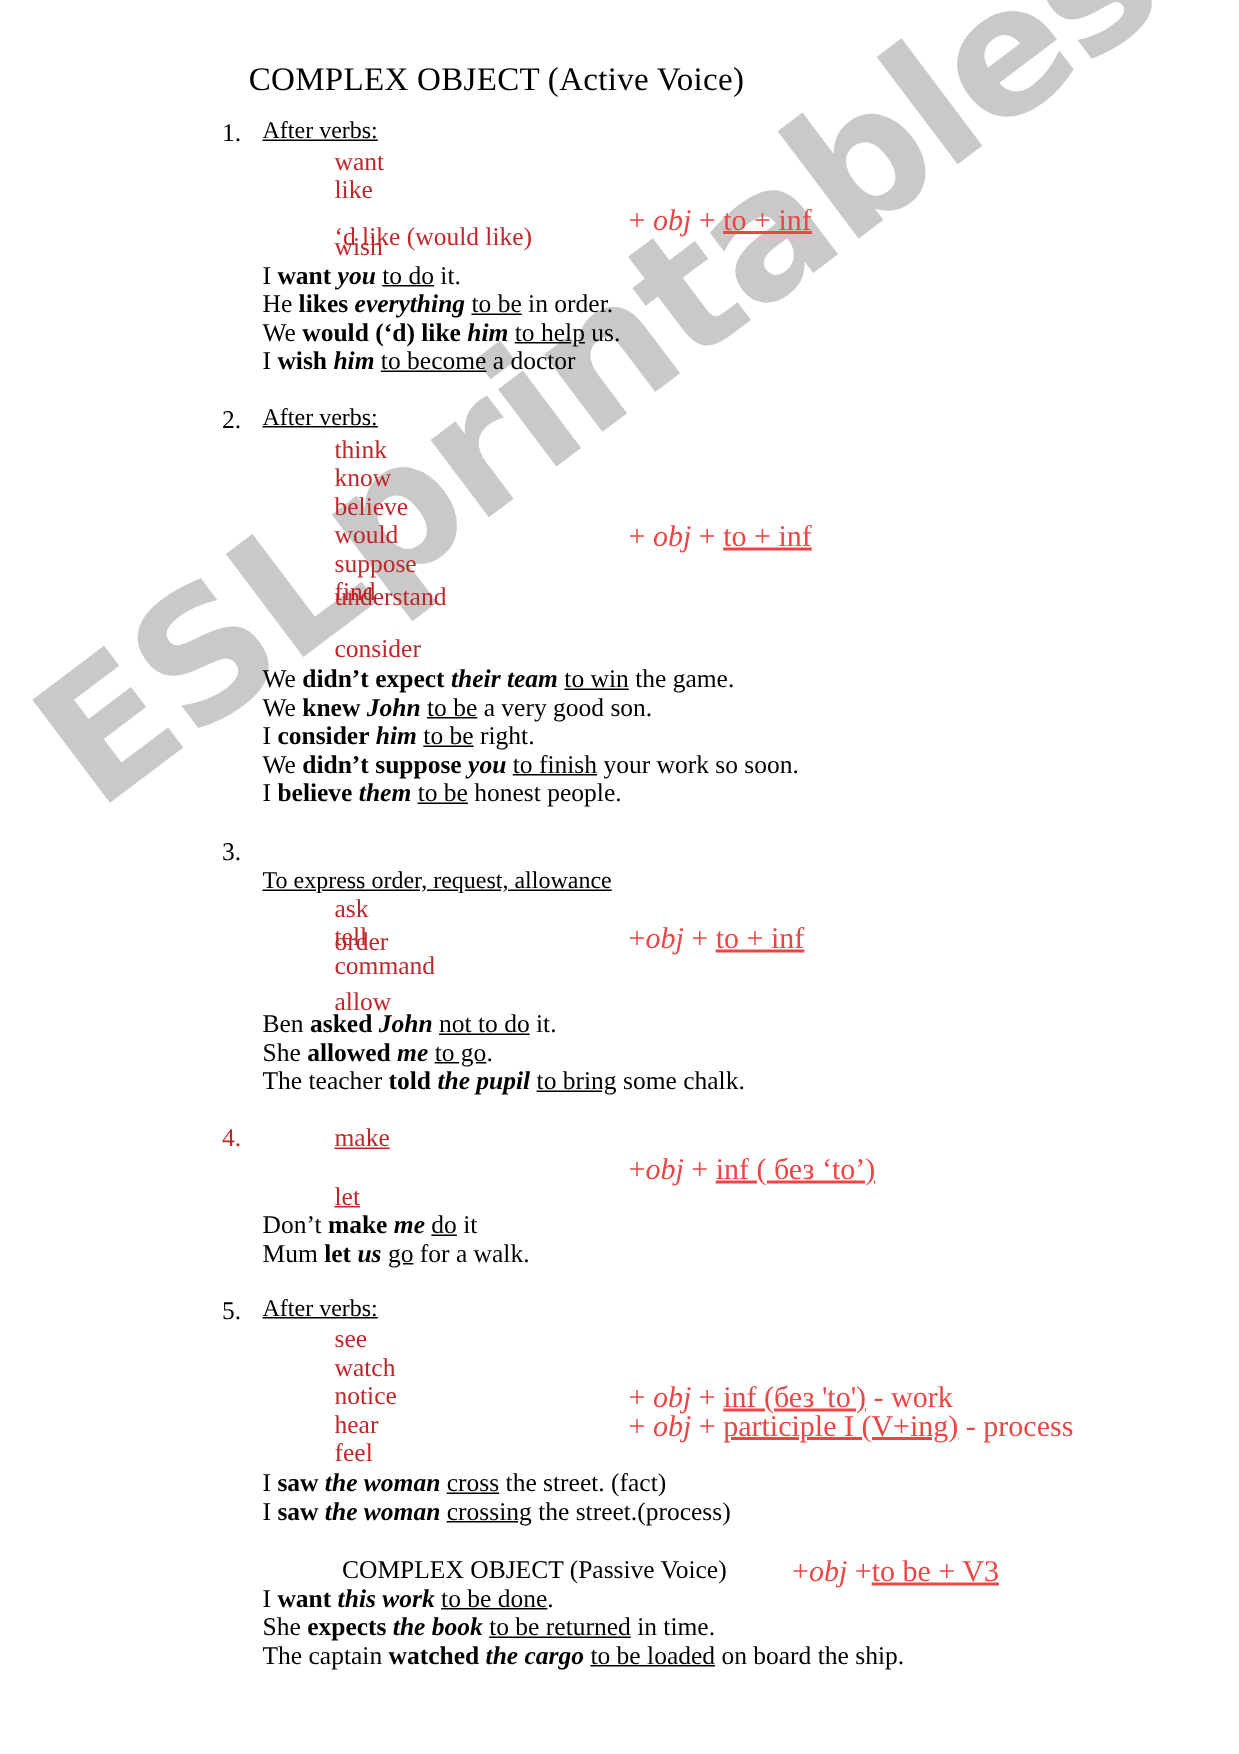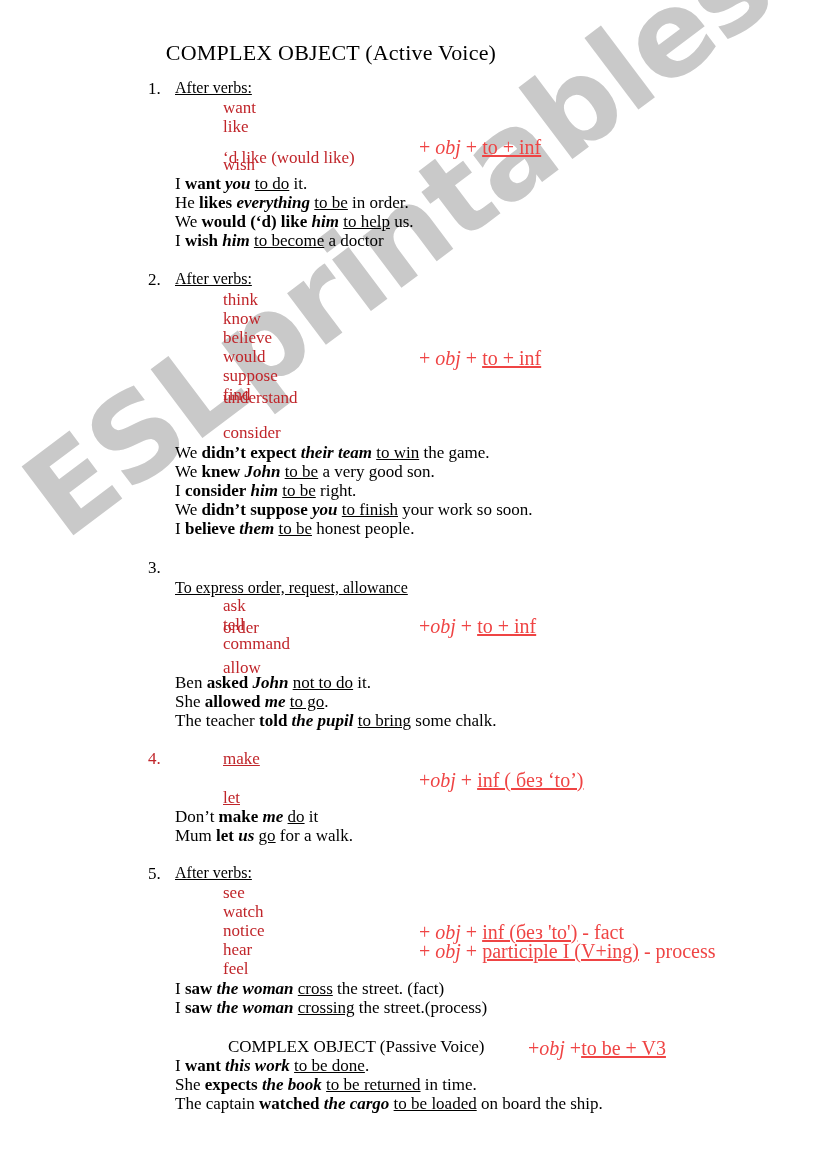--- a/index.html
+++ b/index.html
@@ -201,21 +201,21 @@
   <div class="section">
     <div class="sec-num" style="top:864px;">5.</div>
     <div class="sec-head" style="top:864px;">After verbs:</div>
 
     <div class="verb" style="top:883px;">see</div>
     <div class="verb" style="top:902px;">watch</div>
     <div class="verb" style="top:921px;">notice</div>
     <div class="verb" style="top:940px;">hear</div>
     <div class="verb" style="top:959px;">feel</div>
 
-    <div class="formula" style="left:419px; top:921px;"><span>+ </span><span class="ital">obj</span><span> + </span><span class="und">inf (без 'to')</span><span>   - fact</span></div>
+    <div class="formula" style="left:419px; top:921px;"><span>+ </span><span class="ital">obj</span><span> + </span><span class="und">inf (без 'to')</span><span>   - work</span></div>
     <div class="formula" style="left:419px; top:940px;"><span>+ </span><span class="ital">obj</span><span> + </span><span class="und">participle I (V+ing)</span><span> - process</span></div>
 
     <div class="example" style="top:979px;"><span>I </span><b>saw</b><i> the woman </i><u>cross</u><span> the street. (fact)</span></div>
     <div class="example" style="top:998px;"><span>I </span><b>saw</b><i> the woman </i><u>crossing</u><span> the street.(process)</span></div>
   </div>
 
   <div class="section">
     <div class="pv-title" style="top:1037px;">COMPLEX OBJECT (Passive Voice)</div>
     <div class="formula" style="left:528px; top:1037px;"><span>+</span><span class="ital">obj</span><span> +</span><span class="und">to be + V3</span></div>
 

